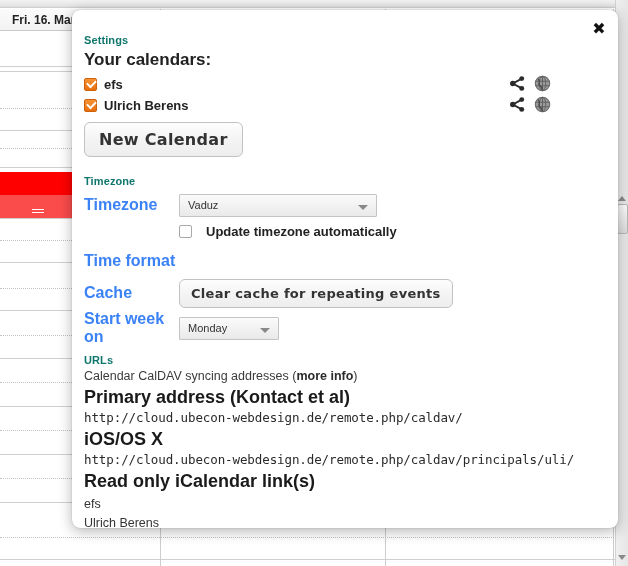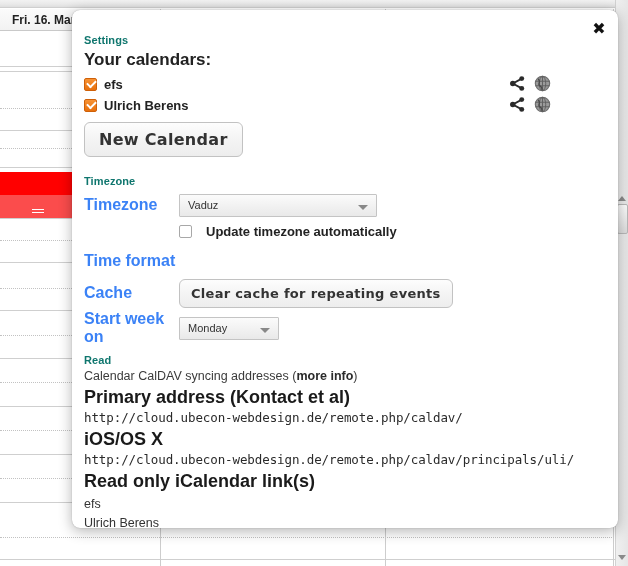--- a/index.html
+++ b/index.html
@@ -438,21 +438,21 @@
 
     <div class="grow" style="margin-top:3px">
       <span class="glabel">Start week on</span>
       <span class="sel w-sw">
         <span>Monday</span>
         <span class="caret"></span>
       </span>
     </div>
 
     <div id="urls">
-      <h2 class="sec" style="margin-bottom:2px">Read</h2>
+      <h2 class="sec" style="margin-bottom:2px">URLs</h2>
 
       <div class="u-plain"><span>Calendar CalDAV syncing addresses (</span><a class="u-link">more info</a><span>)</span></div>
 
       <div class="u-bold">Primary address (Kontact et al)</div>
       <div class="u-mono">http://cloud.ubecon-webdesign.de/remote.php/caldav/</div>
 
       <div class="u-bold">iOS/OS X</div>
       <div class="u-mono">http://cloud.ubecon-webdesign.de/remote.php/caldav/principals/uli/</div>
 
       <div class="u-bold">Read only iCalendar link(s)</div>

